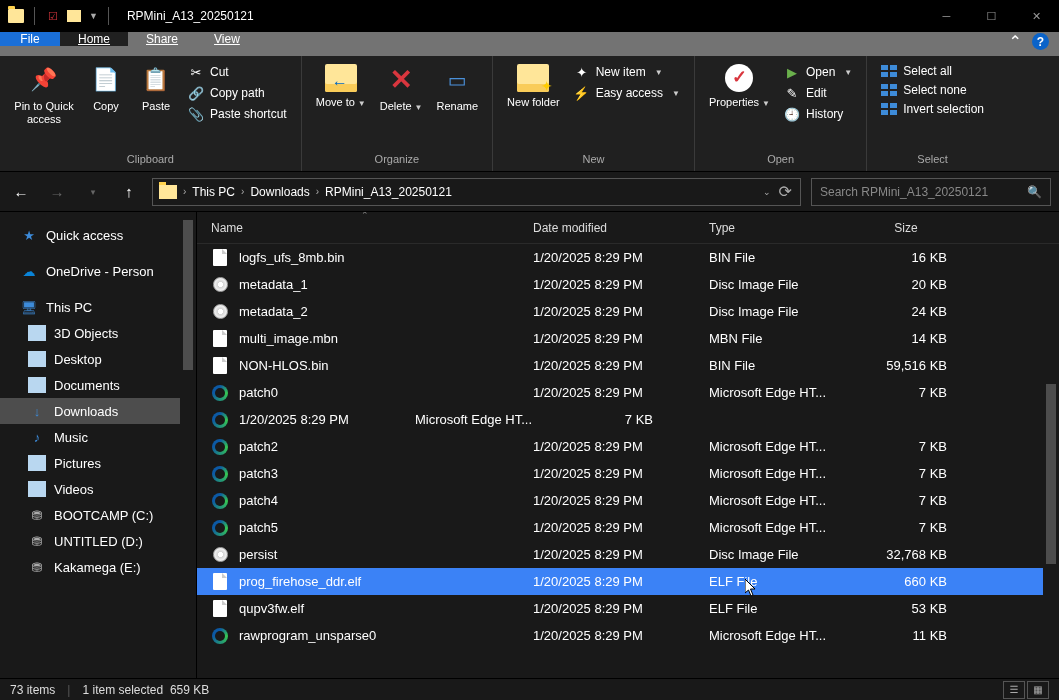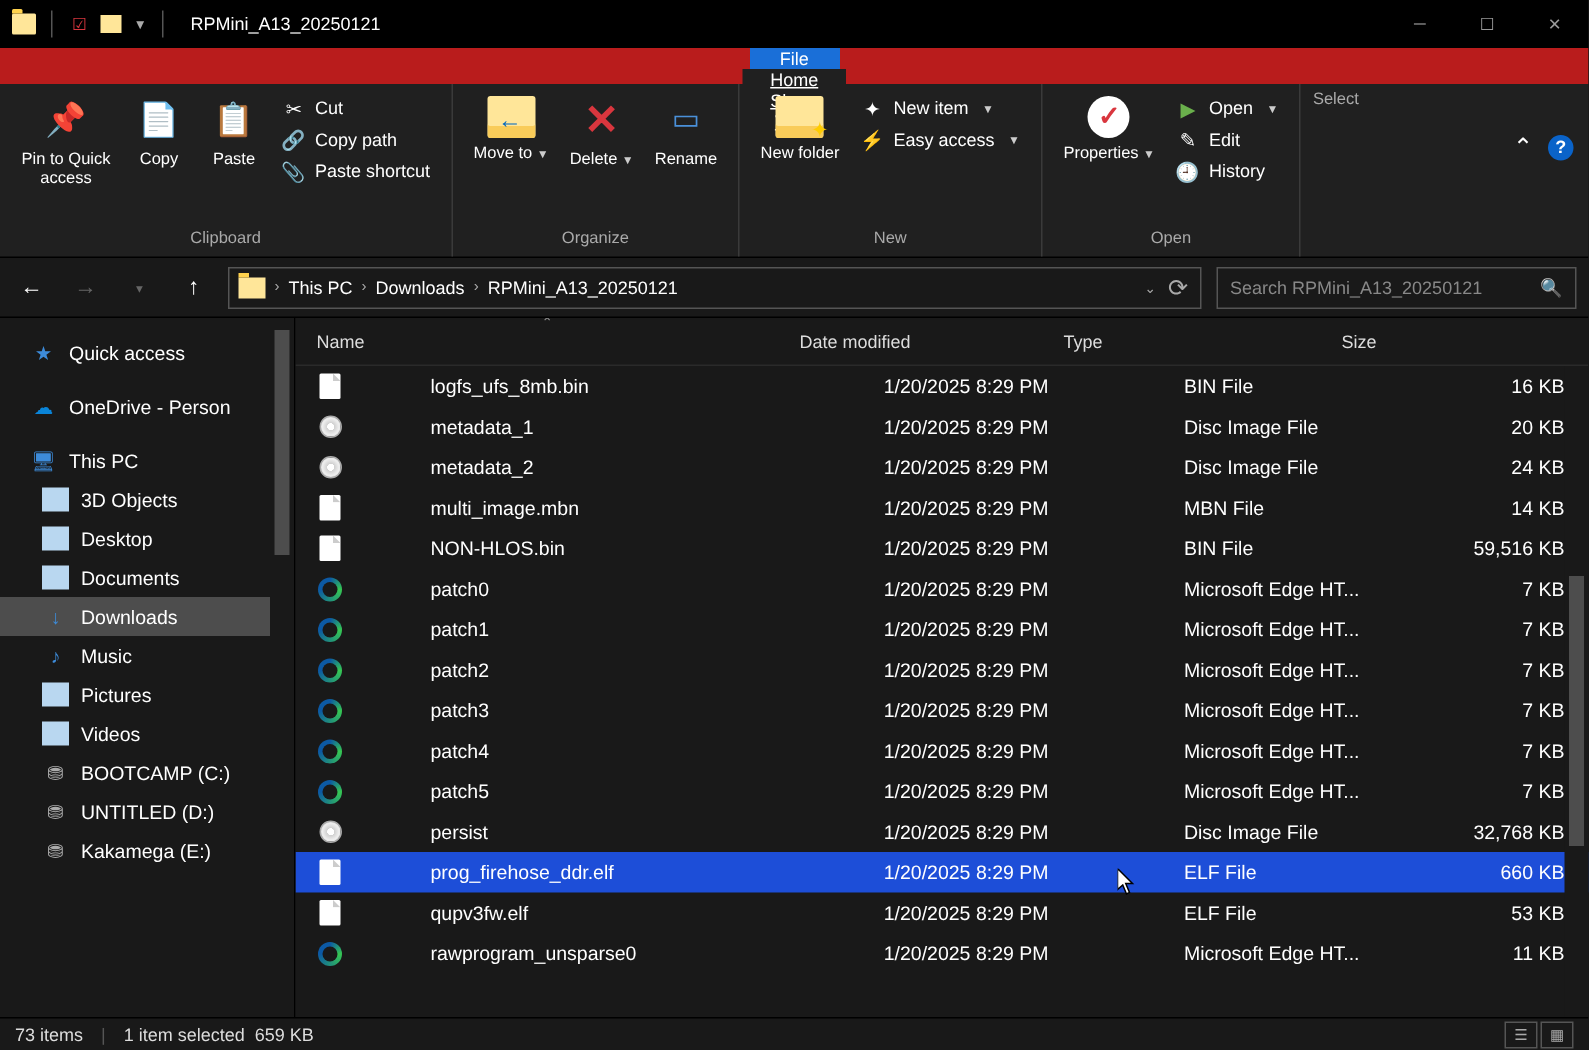--- a/index.html
+++ b/index.html
@@ -7,21 +7,21 @@
 .titlebar { height: 32px; background: #000; display: flex; align-items: center; }
 .titlebar .left-icons { display: flex; align-items: center; gap: 6px; padding-left: 8px; }
 .titlebar .folder-icon { width: 16px; height: 14px; background: #ffe699; border-radius: 1px; position: relative; }
 .titlebar .folder-icon::before { content: ""; position: absolute; top: -3px; left: 0; width: 7px; height: 3px; background: #ffd24d; border-radius: 1px 1px 0 0; }
 .titlebar .sep { width: 1px; height: 18px; background: #555; margin: 0 4px; }
 .qat-icon { width: 16px; height: 16px; display: flex; align-items: center; justify-content: center; color: #ccc; font-size: 11px; }
 .titlebar .dropdown-ind { color: #aaa; font-size: 9px; margin-left: 2px; }
 .titlebar .title { color: #fff; font-size: 12px; margin-left: 14px; }
 .titlebar .win-controls { margin-left: auto; display: flex; }
 .win-btn { width: 45px; height: 32px; display: flex; align-items: center; justify-content: center; color: #999; font-size: 11px; }
-.menubar { height: 24px; background: #b91c1c; display: flex; align-items: center; position: relative; flex-direction: column; }
+.menubar { height: 24px; background: #737373; display: flex; align-items: flex-start; position: relative; }
 .menubar .file { background: #1a6fd8; color: #fff; width: 60px; display: flex; align-items: center; justify-content: center; font-size: 12px; }
 .menubar .tab { padding: 0 18px; display: flex; align-items: center; font-size: 12px; color: #fff; text-decoration: underline; }
 .menubar .tab.active { background: #202020; }
 .menubar .ribbon-ctrl { margin-left: auto; display: flex; align-items: center; gap: 10px; padding-right: 10px; }
 .help-circle { width: 17px; height: 17px; border-radius: 50%; background: #0a63c9; color: #fff; font-size: 12px; display: flex; align-items: center; justify-content: center; font-weight: bold; }
 .ribbon { height: 116px; background: #202020; display: flex; border-bottom: 1px solid #000; }
 .group { display: flex; flex-direction: column; align-items: center; padding: 4px 8px 2px; border-right: 1px solid #3a3a3a; }
 .group .content { flex: 1; display: flex; align-items: flex-start; gap: 2px; }
 .group .label { font-size: 11px; color: #aaa; padding-bottom: 2px; height: 16px; }
 .big-btn { display: flex; flex-direction: column; align-items: center; justify-content: flex-start; padding: 4px 6px; gap: 4px; font-size: 11px; text-align: center; line-height: 1.2; color: #fff; min-width: 48px; }
@@ -65,27 +65,27 @@
 .side-sbar .thumb { position: absolute; top: 8px; left: 3px; width: 10px; height: 150px; background: #4d4d4d; }
 .filelist { flex: 1; background: #191919; position: relative; overflow: hidden; }
 .columns { height: 32px; display: flex; align-items: center; border-bottom: 1px solid #2a2a2a; font-size: 12px; color: #ddd; padding-left: 14px; }
 .col { position: relative; }
 .col.name { width: 322px; }
 .col.date { width: 176px; }
 .col.type { width: 156px; }
 .col.size { width: 98px; text-align: center; padding-right: 16px; }
 .sort-ind { position: absolute; top: -11px; left: 150px; color: #888; font-size: 9px; }
 .rows { position: relative; }
-.row { height: 27px; display: flex; align-items: center; padding-left: 14px; font-size: 13px; color: #fff; gap: 48px; }
+.row { height: 27px; display: flex; align-items: center; padding-left: 14px; font-size: 13px; color: #fff; }
 .row .ficon { width: 18px; height: 18px; margin-right: 10px; flex-shrink: 0; display: flex; align-items: center; justify-content: center; }
 .row .name { width: 294px; white-space: nowrap; overflow: hidden; text-overflow: ellipsis; }
 .row .date { width: 176px; }
 .row .type { width: 156px; white-space: nowrap; overflow: hidden; text-overflow: ellipsis; }
 .row .size { width: 98px; text-align: right; padding-right: 16px; }
-.row.selected { background: #1d4ed8; justify-content: center; }
+.row.selected { background: #3b82f6; }
 .fi-file { width: 14px; height: 17px; background: #fff; border-radius: 1px; position: relative; }
 .fi-file::after { content: ""; position: absolute; top: 0; right: 0; width: 5px; height: 5px; background: #ccc; clip-path: polygon(0 0, 100% 100%, 0 100%); }
 .fi-disc { width: 15px; height: 15px; border-radius: 50%; background: radial-gradient(circle, #fff 25%, #d0d0d0 26%, #eee 60%, #ccc 100%); border: 1px solid #aaa; }
 .fi-edge { width: 16px; height: 16px; border-radius: 50%; background: conic-gradient(#0c59a4, #36c752 90deg, #0c59a4 270deg); position: relative; }
 .fi-edge::after { content: ""; position: absolute; inset: 3px; border-radius: 50%; background: #191919; }
 .cursor { position: absolute; left: 548px; top: 367px; width: 12px; height: 18px; pointer-events: none; z-index: 10; }
 .list-sbar { position: absolute; right: 0; top: 32px; width: 16px; bottom: 0; background: #191919; }
 .list-sbar .thumb { position: absolute; top: 140px; left: 3px; width: 10px; height: 180px; background: #4d4d4d; }
 .status { height: 22px; background: #191919; border-top: 1px solid #000; display: flex; align-items: center; font-size: 12px; color: #ddd; padding: 0 10px; gap: 12px; }
 .status .sep { color: #555; }
@@ -215,20 +215,36 @@
         <div class="small-btn">
             <span class="icon" style="color:#d4a017">🕘</span>
             <span>History</span>
           </div>
       </div>
     </div>
     <div class="label">Open</div>
   </div>
 
   <div class="group" style="border-right:none">
+    <div class="content">
+      <div class="small-col">
+        <div class="small-btn">
+            <span class="icon check-grid"></span>
+            <span>Select all</span>
+          </div>
+        <div class="small-btn">
+            <span class="icon check-grid"></span>
+            <span>Select none</span>
+          </div>
+        <div class="small-btn">
+            <span class="icon check-grid"></span>
+            <span>Invert selection</span>
+          </div>
+      </div>
+    </div>
     <div class="label">Select</div>
   </div>
 </div>
 
 <div class="addr">
   <div class="nav-arrow">←</div>
   <div class="nav-arrow dim">→</div>
   <div class="nav-arrow dim" style="font-size:9px">▾</div>
   <div class="nav-arrow">↑</div>
   <div class="breadcrumb-bar">
@@ -370,21 +386,20 @@
           </div>
           <div class="name">patch0</div>
           <div class="date">1/20/2025 8:29 PM</div>
           <div class="type">Microsoft Edge HT...</div>
           <div class="size">7 KB</div>
         </div>
         <div class="row">
           <div class="ficon">
             <div class="fi-edge"></div>
           </div>
-          <div class="name">patch1</div>
           <div class="date">1/20/2025 8:29 PM</div>
           <div class="type">Microsoft Edge HT...</div>
           <div class="size">7 KB</div>
         </div>
         <div class="row">
           <div class="ficon">
             <div class="fi-edge"></div>
           </div>
           <div class="name">patch2</div>
           <div class="date">1/20/2025 8:29 PM</div>

